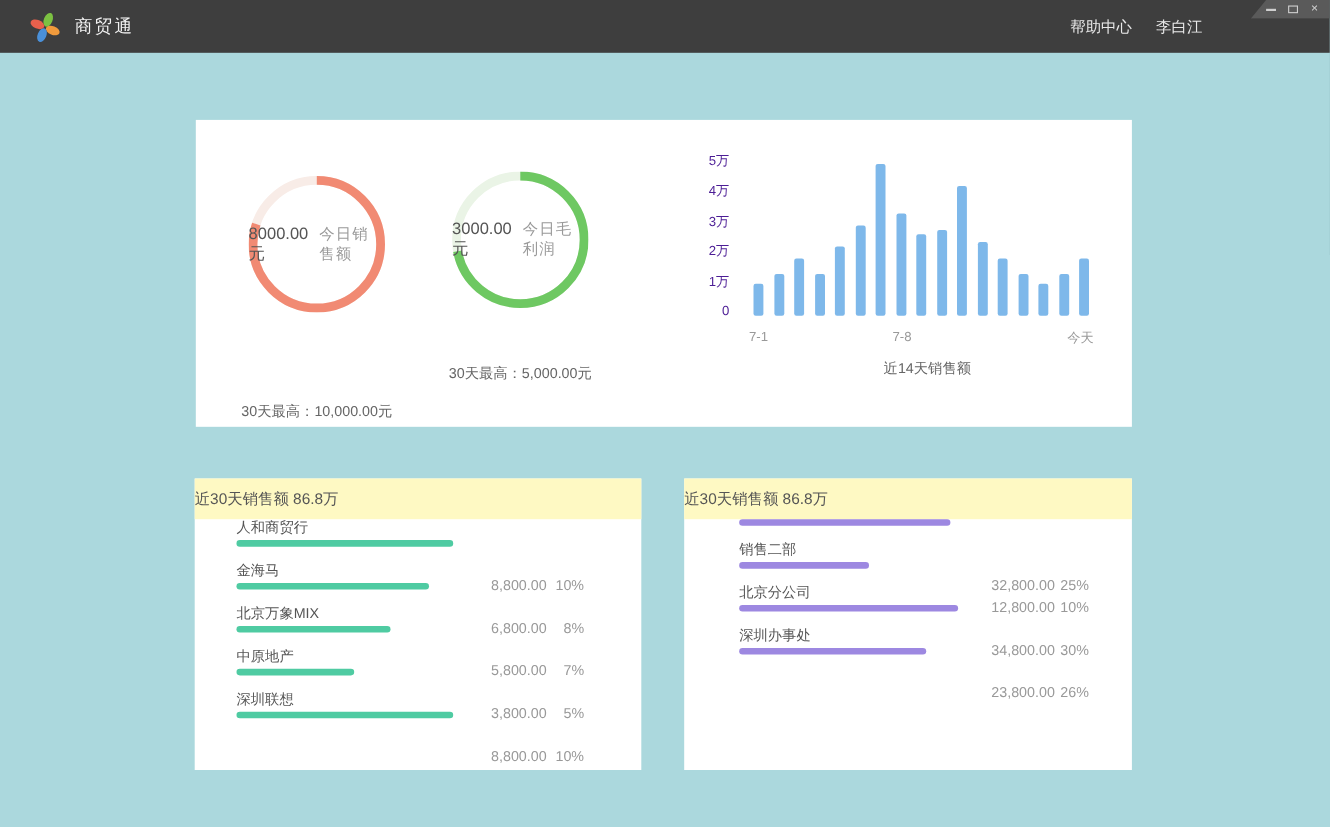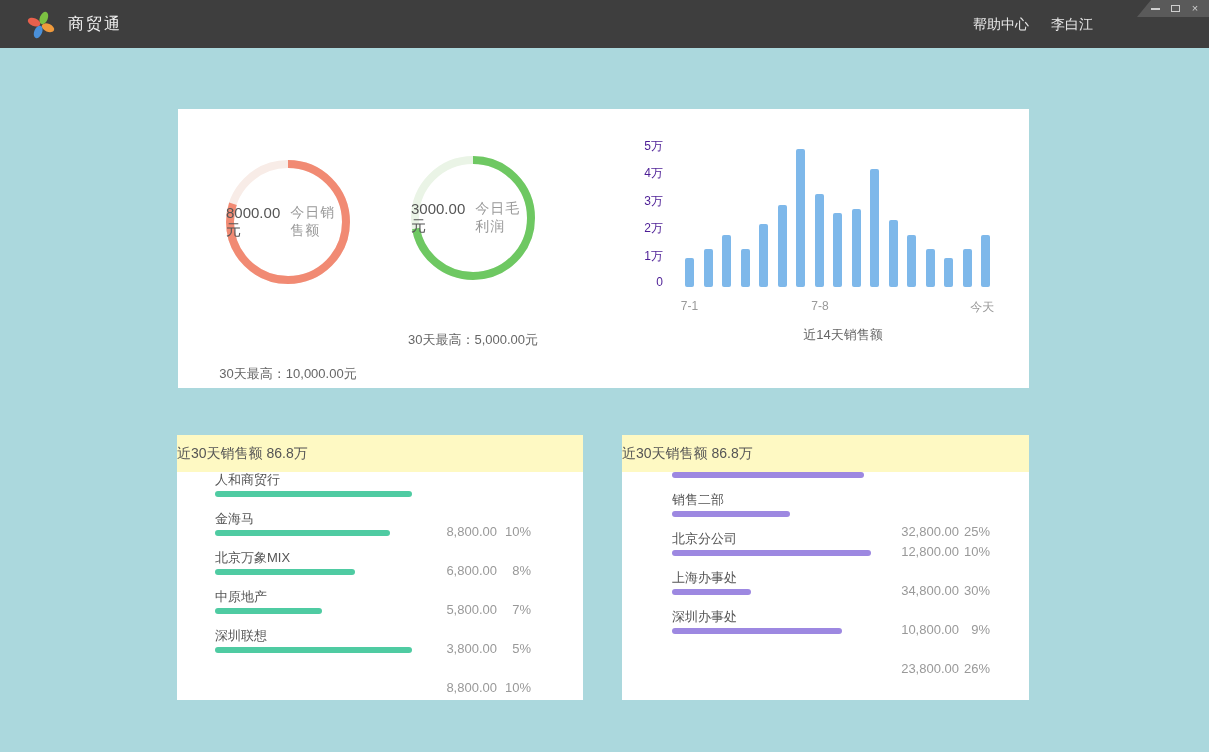--- a/index.html
+++ b/index.html
@@ -222,28 +222,20 @@
           </div>
           <div class="lrow">
             <div class="lrow-name">北京分公司</div>
             <div class="lrow-bar" style="width: 199px; background: rgb(157, 136, 225);"></div>
             <div class="lrow-vals">
               <span class="amt">34,800.00</span>
               <span class="pct">30%</span>
             </div>
           </div>
           <div class="lrow">
-            <div class="lrow-name">上海办事处</div>
-            <div class="lrow-bar" style="width: 79px; background: rgb(157, 136, 225);"></div>
-            <div class="lrow-vals">
-              <span class="amt">10,800.00</span>
-              <span class="pct">9%</span>
-            </div>
-          </div>
-          <div class="lrow">
             <div class="lrow-name">深圳办事处</div>
             <div class="lrow-bar" style="width: 170px; background: rgb(157, 136, 225);"></div>
             <div class="lrow-vals">
               <span class="amt">23,800.00</span>
               <span class="pct">26%</span>
             </div>
           </div>
         </div>
     </section>
 

